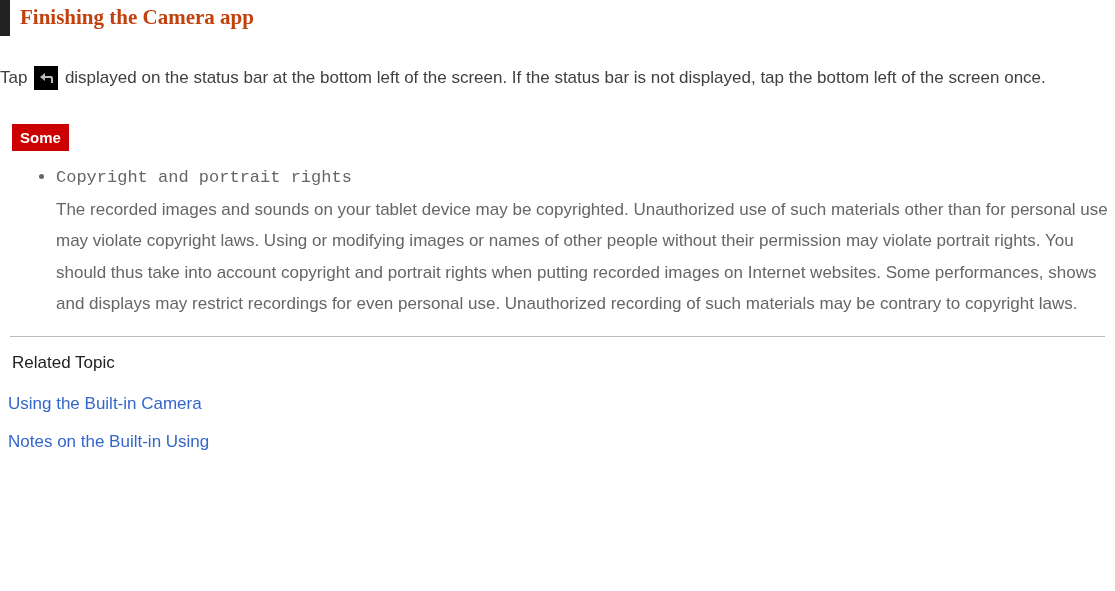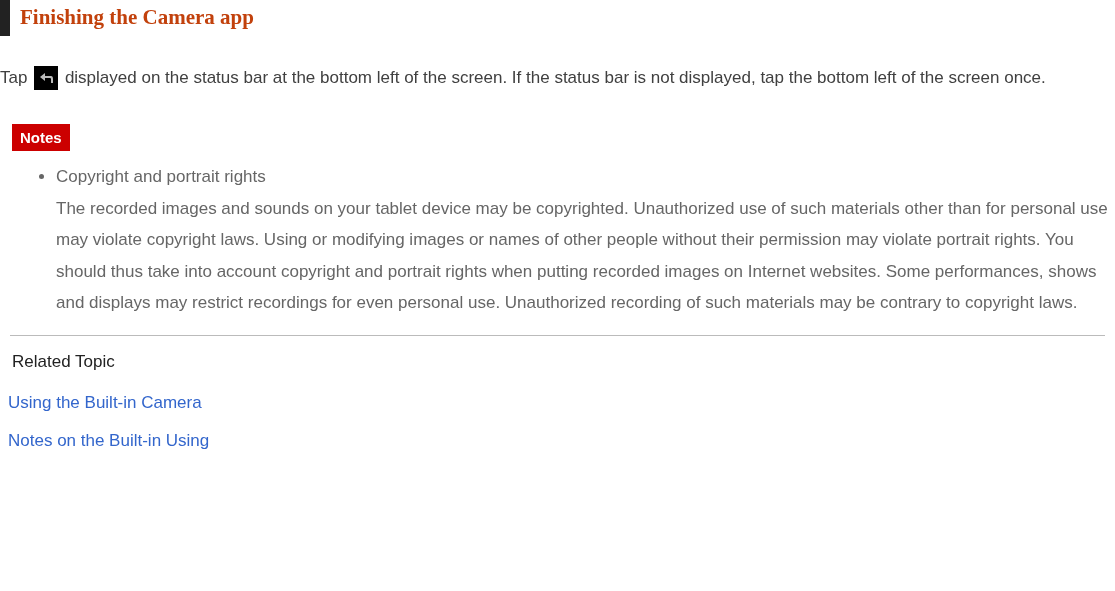--- a/index.html
+++ b/index.html
@@ -66,20 +66,21 @@
       margin-bottom: 16px;
     }
     .note-list li {
       font-size: 17px;
       color: #666;
       line-height: 1.85;
       padding-right: 4px;
     }
     .note-item-title {
       color: #666;
+      font-family: Liberation Mono, monospace;
     }
     hr.sep {
       border: none;
       border-top: 1px solid #bbb;
       margin: 10px 10px 12px 10px;
     }
     .related-title {
       font-size: 17px;
       font-weight: normal;
       color: #222;
@@ -109,21 +110,21 @@
   <span>Tap </span>
   <span class="back-icon">
     <svg viewBox="0 0 24 24">
       <path d="M6 11 L11 7 L11 10 L17 10 Q19 10 19 13 L19 17 L17 17 L17 13 Q17 12 16 12 L11 12 L11 15 Z" fill="#bbb"></path>
     </svg>
   </span>
   <span> displayed on the status bar at the bottom left of the screen. If the status bar is not displayed, tap the bottom left of the screen once.</span>
 </p>
 
 <div class="note-badge">
-  <span>Notes</span>
+  <span>Some</span>
 </div>
 
 <ul class="note-list">
   <li>
     <span class="note-item-title">Copyright and portrait rights</span><br>
     <span>The recorded images and sounds on your tablet device may be copyrighted. Unauthorized use of such materials other than for personal use may violate copyright laws. Using or modifying images or names of other people without their permission may violate portrait rights. You should thus take into account copyright and portrait rights when putting recorded images on Internet websites. Some performances, shows and displays may restrict recordings for even personal use. Unauthorized recording of such materials may be contrary to copyright laws.</span>
   </li>
 </ul>
 
 <hr class="sep">

